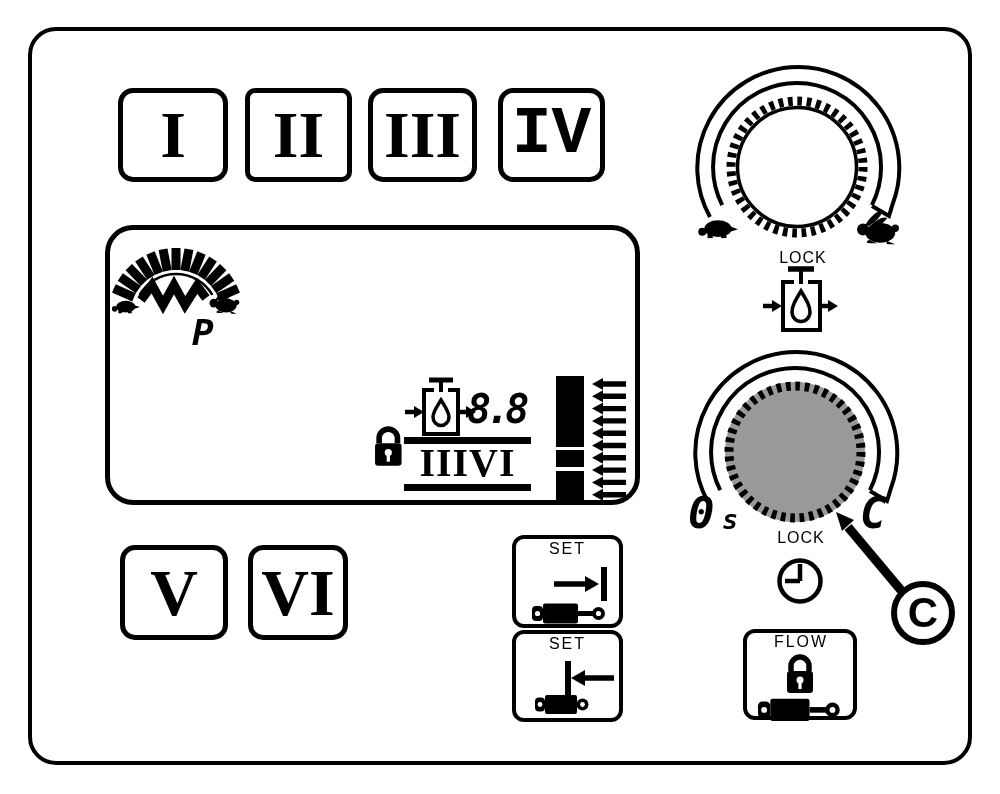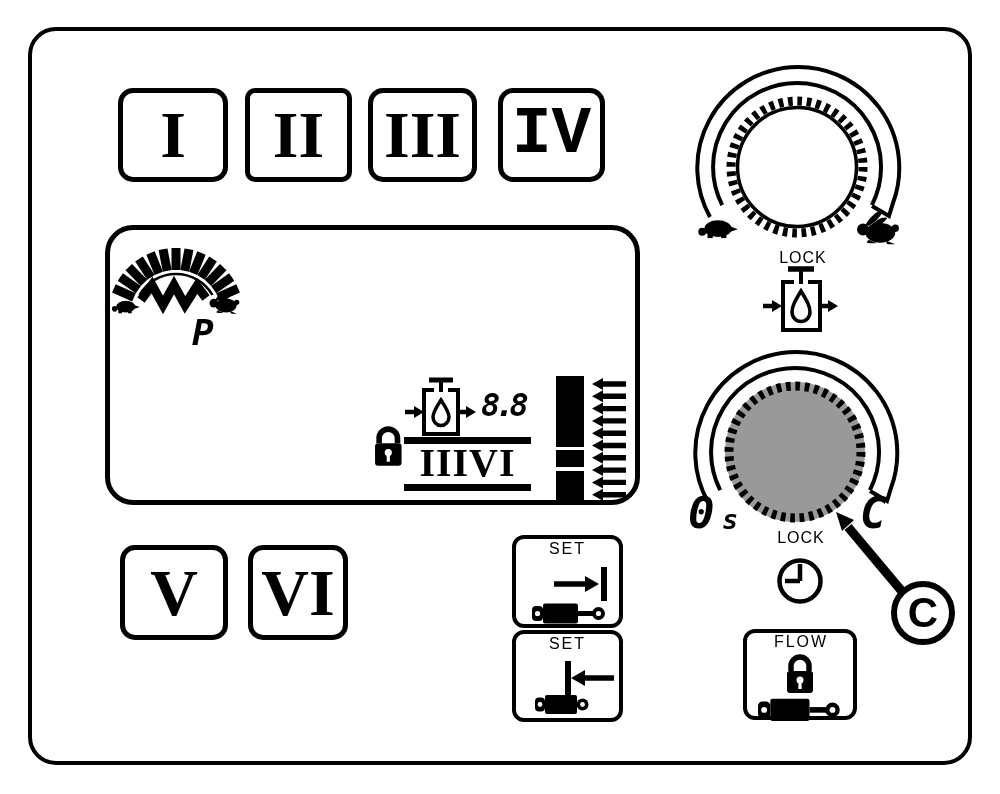--- a/index.html
+++ b/index.html
@@ -37,21 +37,21 @@
   </div>
   <div class="btn roman" style="left:368px;top:88px;width:109px;height:94px;">
     <span>III</span>
   </div>
   <div class="btn roman" style="left:498px;top:88px;width:107px;height:94px;font-family:Liberation Mono, monospace;">
     <span>IV</span>
   </div>
 
   <div class="display"></div>
   <div class="seg" style="left:192px;top:312px;font-size:36px;">P</div>
-  <div class="seg" style="left:467px;top:386px;font-size:32px;letter-spacing:-5px;margin-left:14px;">8.8</div>
+  <div class="seg" style="left:467px;top:386px;font-size:40px;letter-spacing:-5px;">8.8</div>
   <div class="gearbox">IIIVI</div>
 
   <div class="btn roman" style="left:120px;top:545px;width:108px;height:95px;">
     <span>V</span>
   </div>
   <div class="btn roman" style="left:248px;top:545px;width:100px;height:95px;">
     <span>VI</span>
   </div>
 
   <div class="btn" style="left:512px;top:535px;width:111px;height:93px;border-width:4px;border-radius:12px;"></div>

